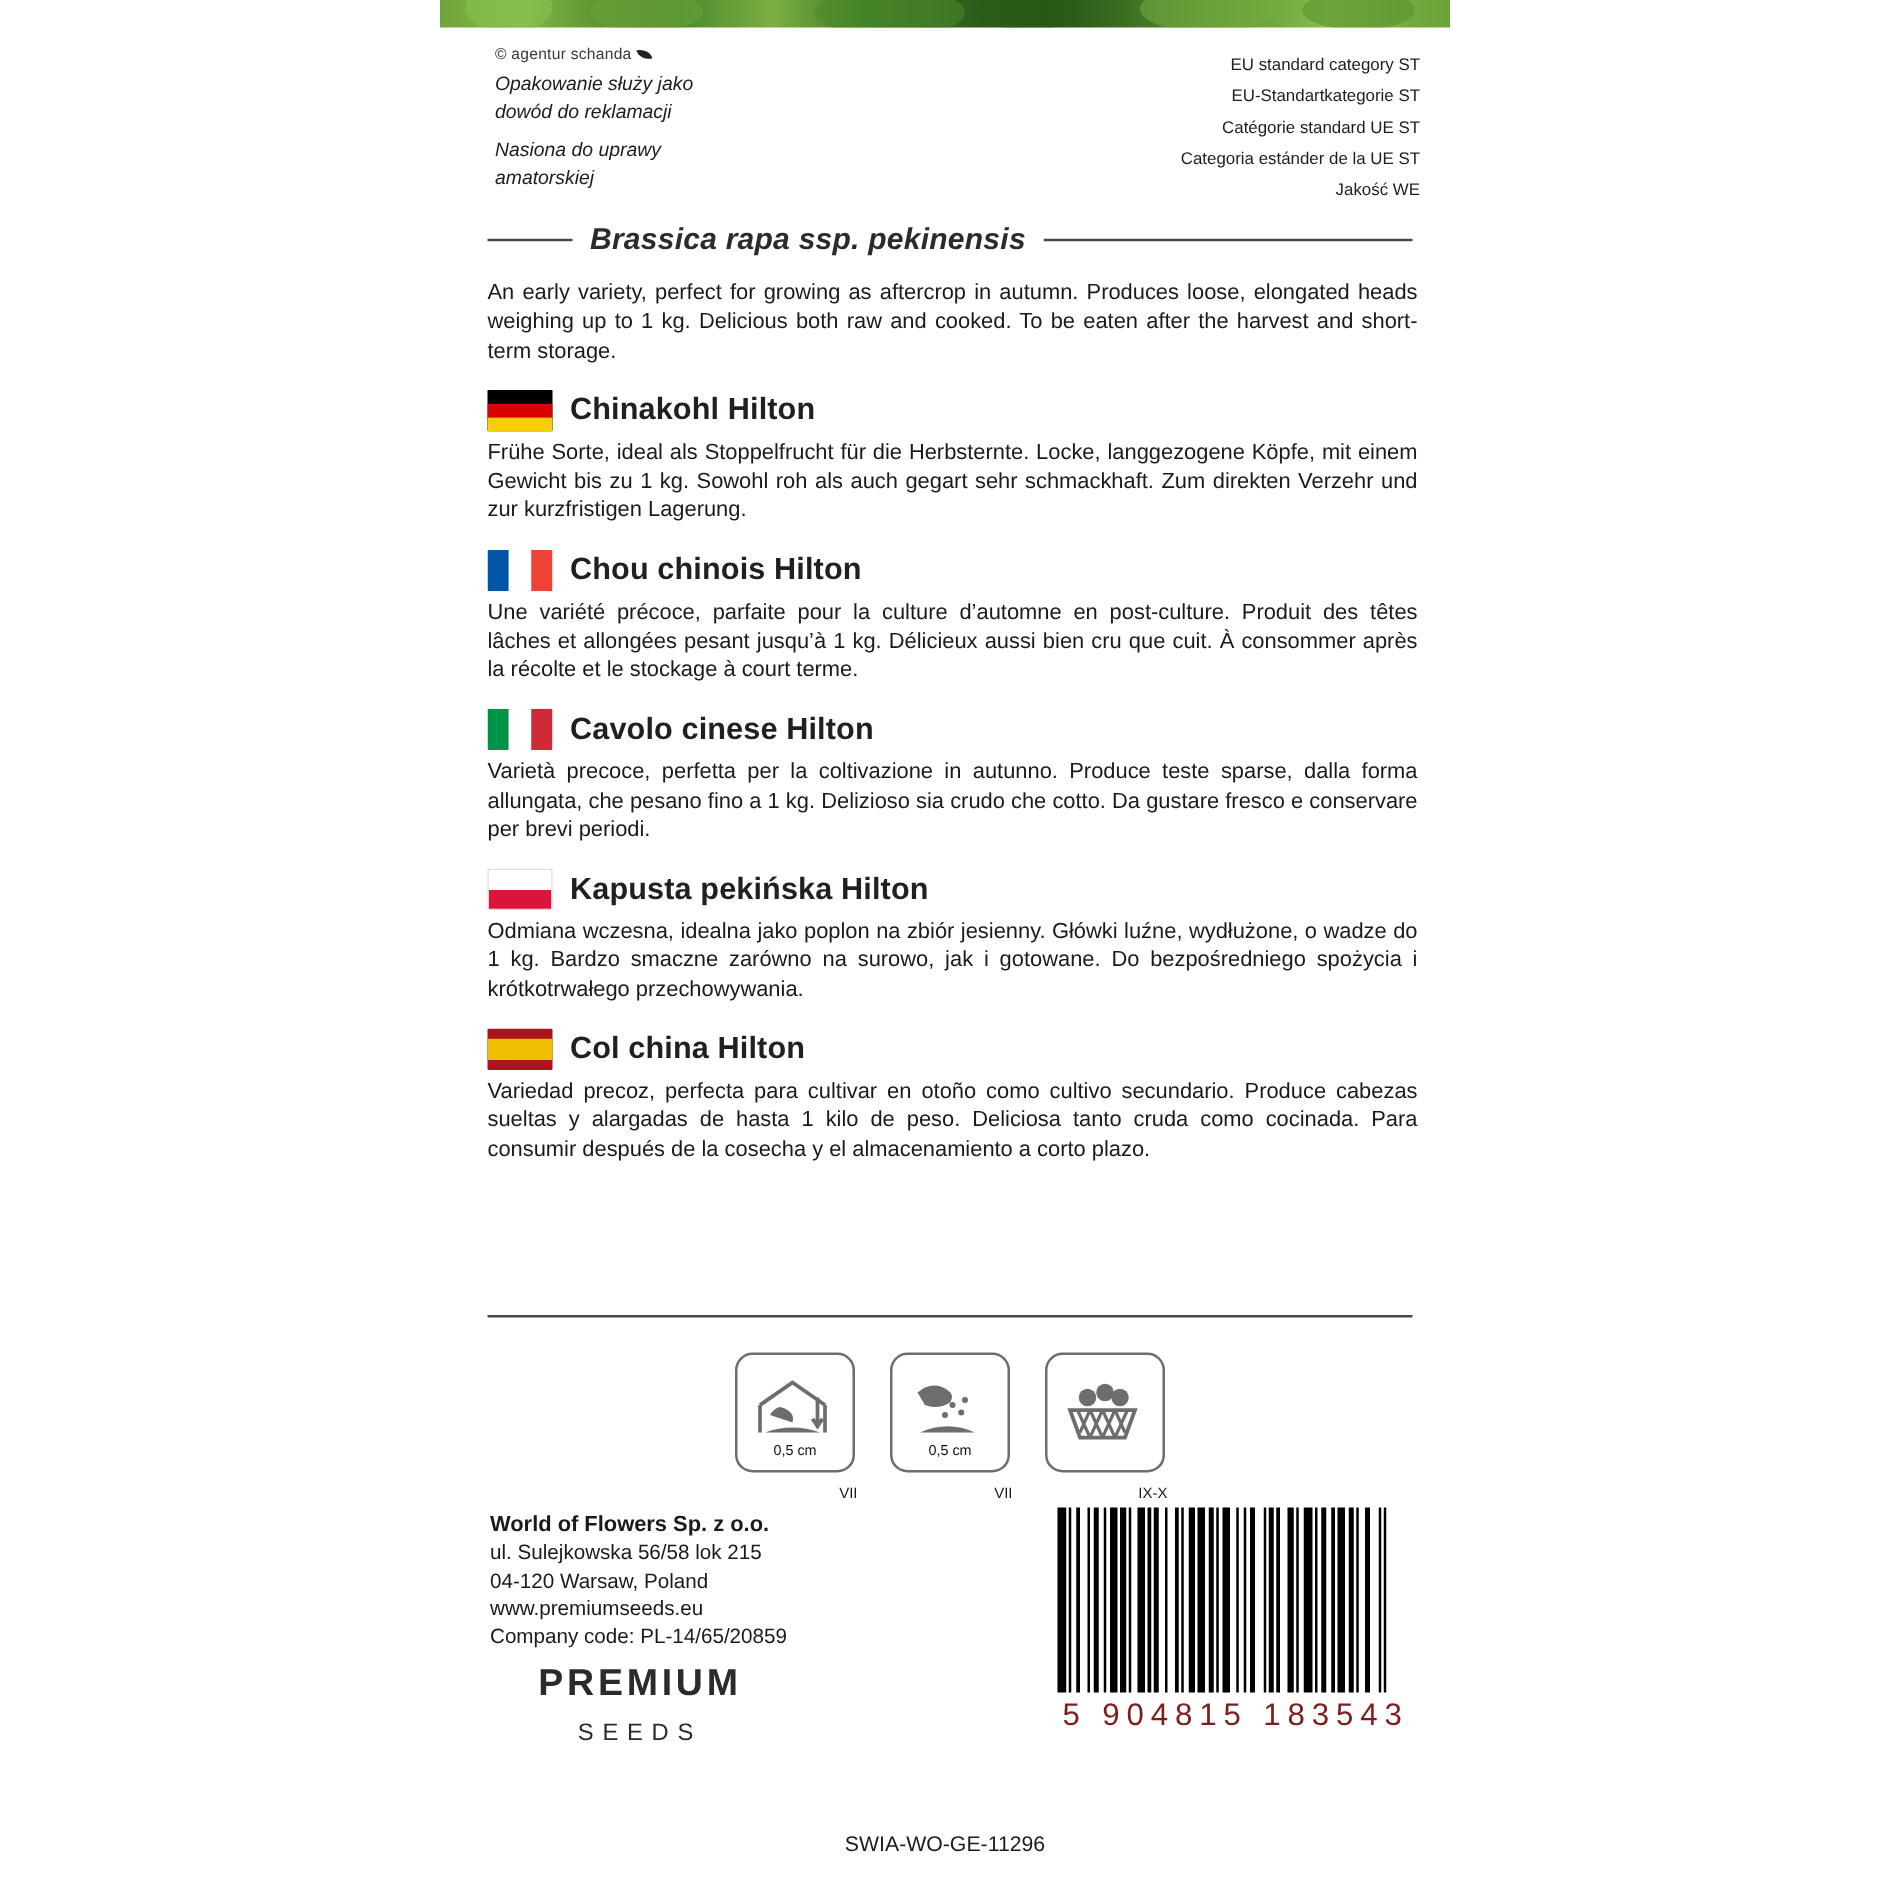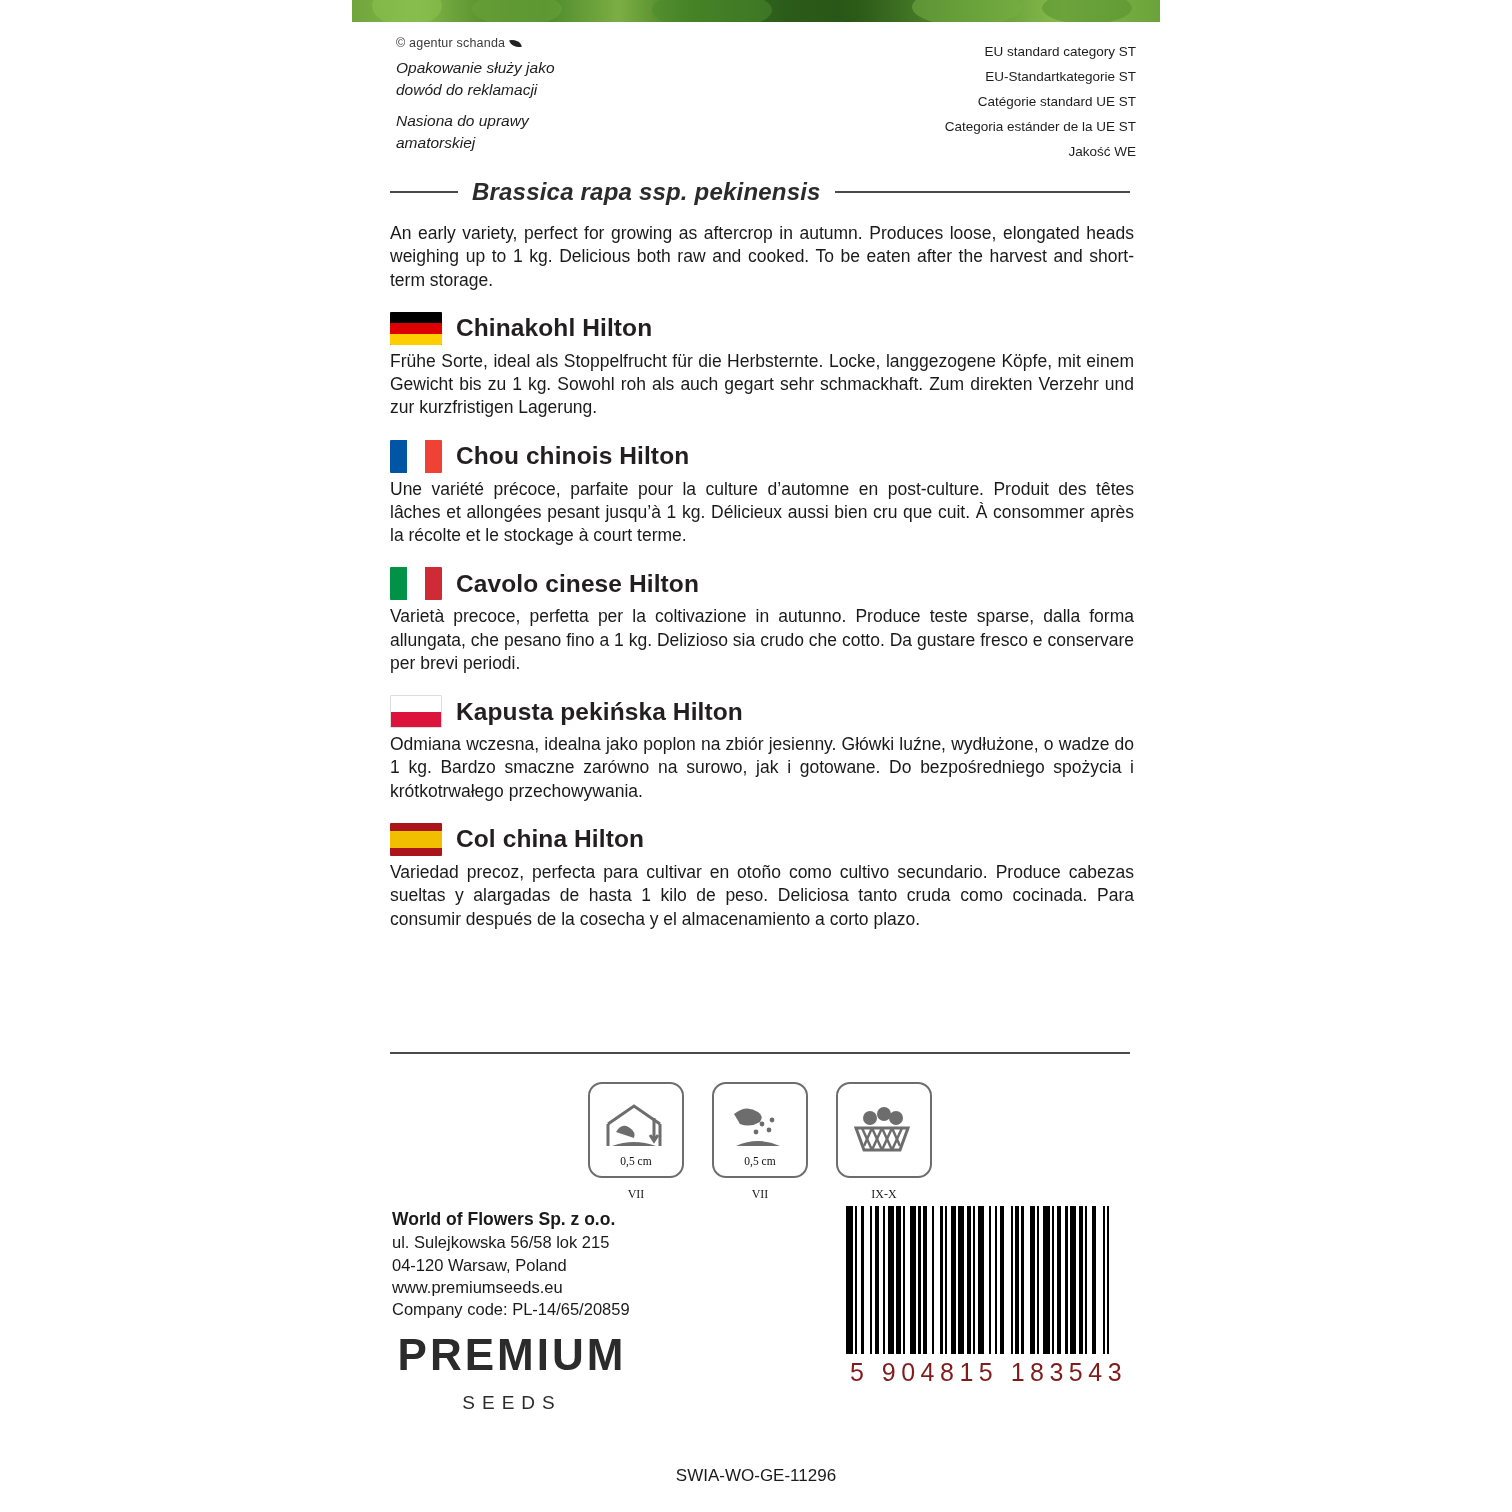--- a/index.html
+++ b/index.html
@@ -178,22 +178,21 @@
     position: absolute;
     left: 38px;
     top: 1082px;
     width: 740px;
     display: flex;
     justify-content: center;
     gap: 24px;
   }
   .icon-cell {
     width: 100px;
-    text-align: center;
-    font-family: Liberation Serif, serif;
+    text-align: right;
   }
   .icon-box {
     width: 92px;
     height: 92px;
     margin: 0 auto;
     border: 2.5px solid #6d6d6d;
     border-radius: 14px;
     position: relative;
     background: #fff;
   }
@@ -224,21 +223,21 @@
   }
   .company .name { font-weight: bold; font-size: 17.5px; }
   .logo {
     position: absolute;
     left: 40px;
     top: 1330px;
     width: 240px;
     text-align: center;
   }
   .logo .premium {
-    font-size: 44px;
+    font-size: 30px;
     letter-spacing: 3px;
     font-weight: bold;
     color: #2b2b2b;
   }
   .logo .seedsrow {
     display: flex;
     align-items: center;
     justify-content: flex-start;
     gap: 10px;
     margin-top: 2px;

